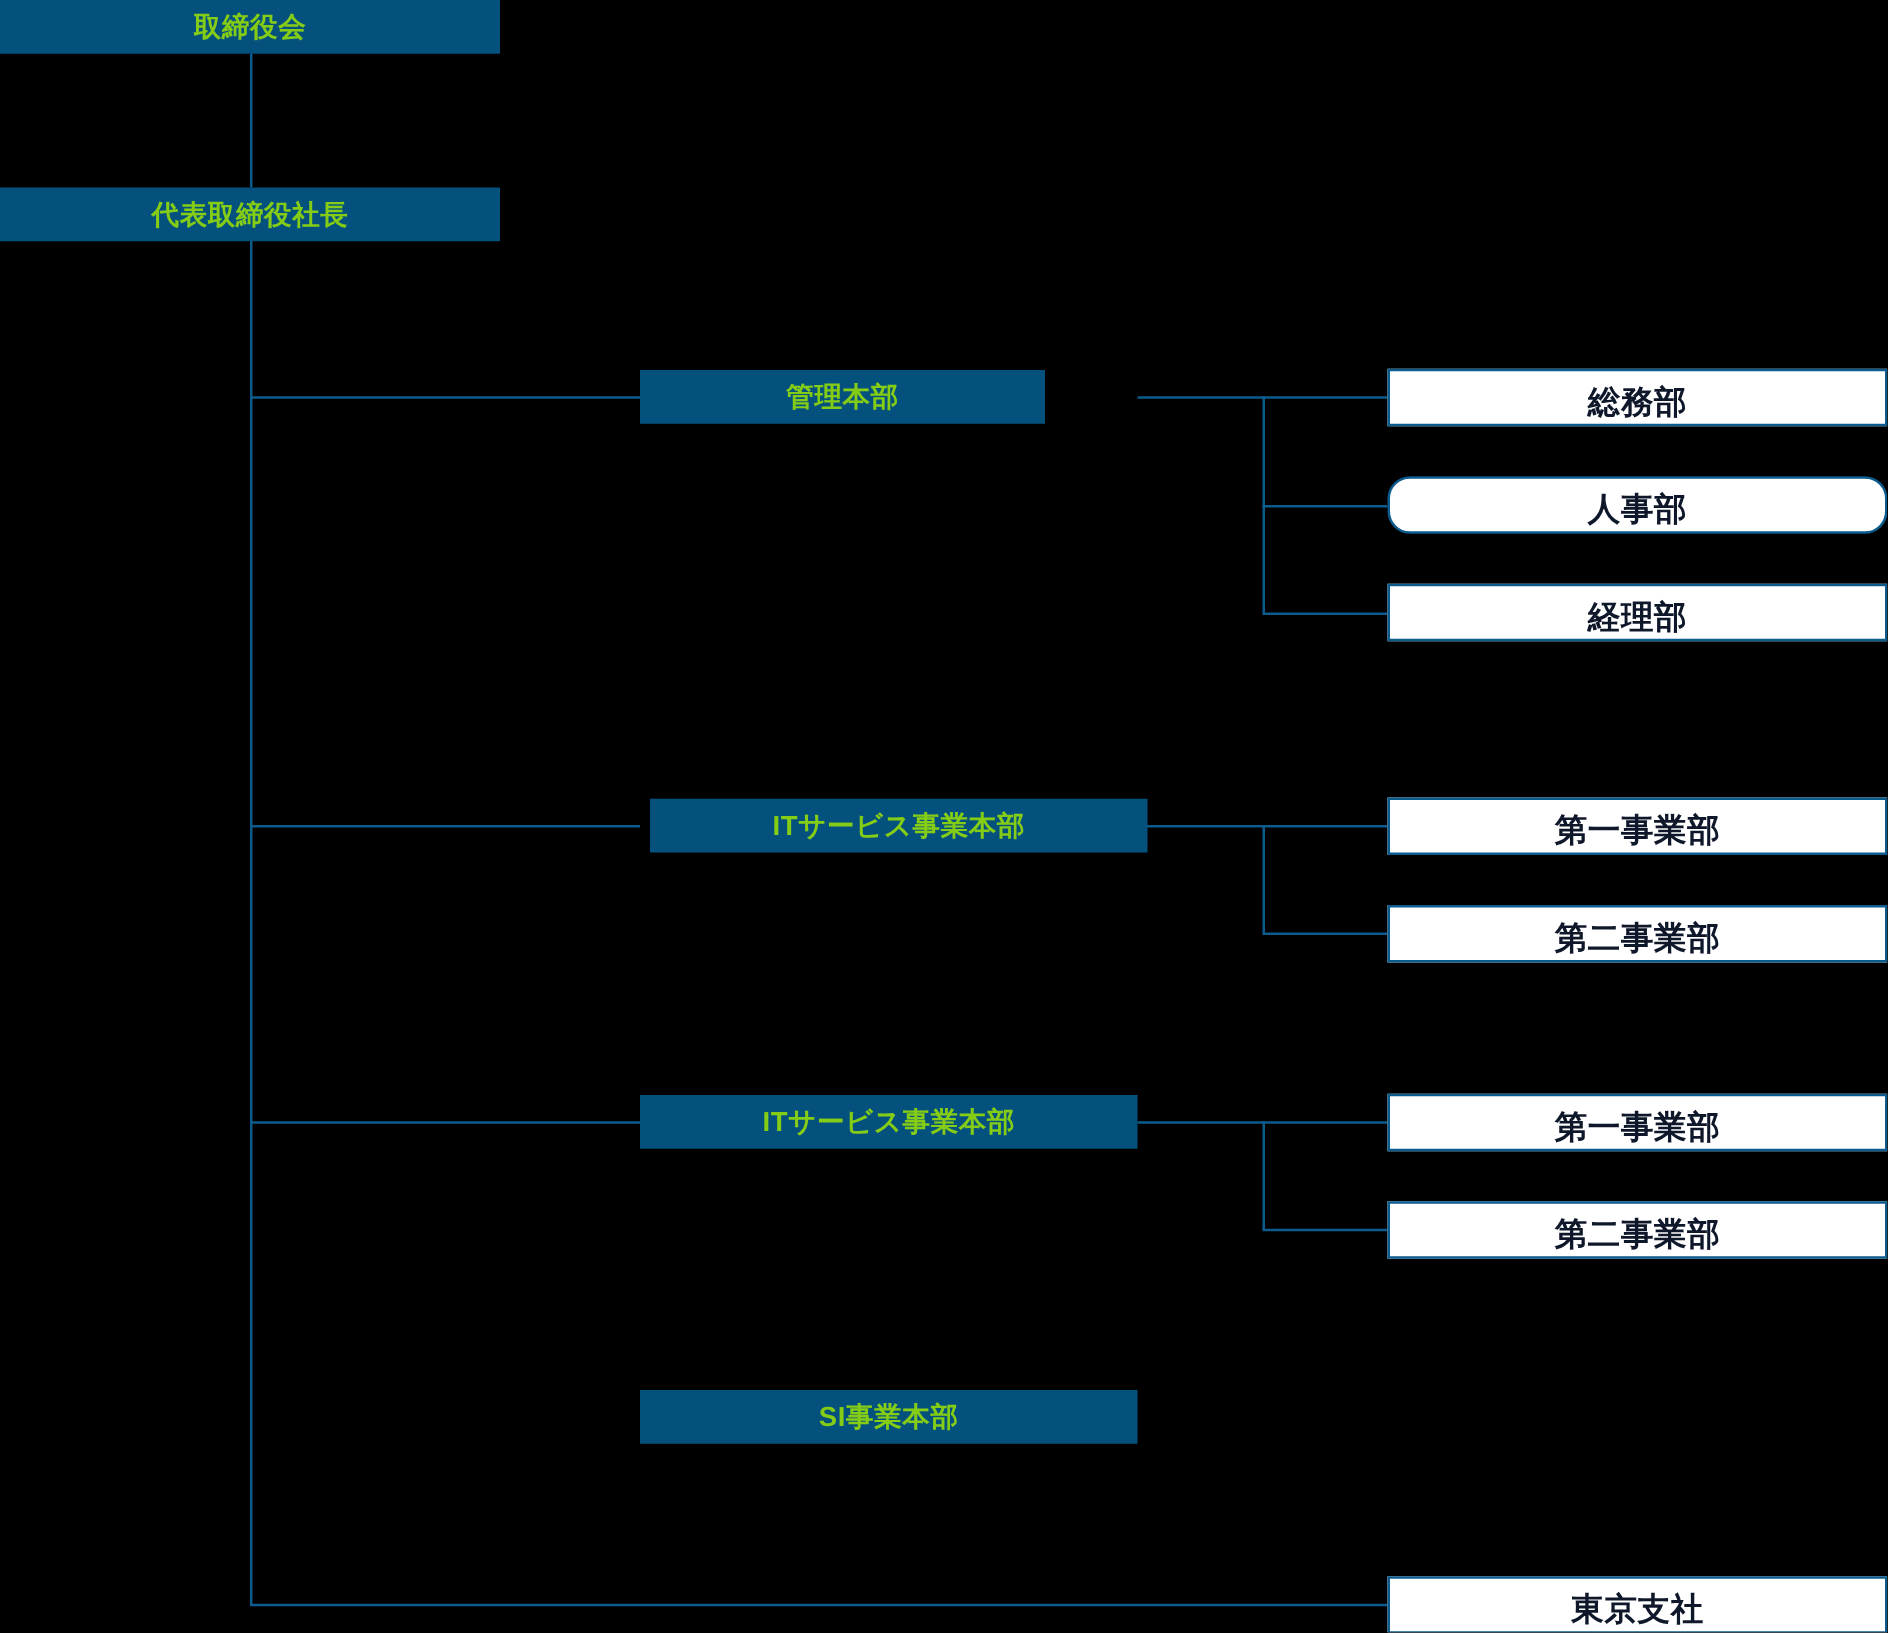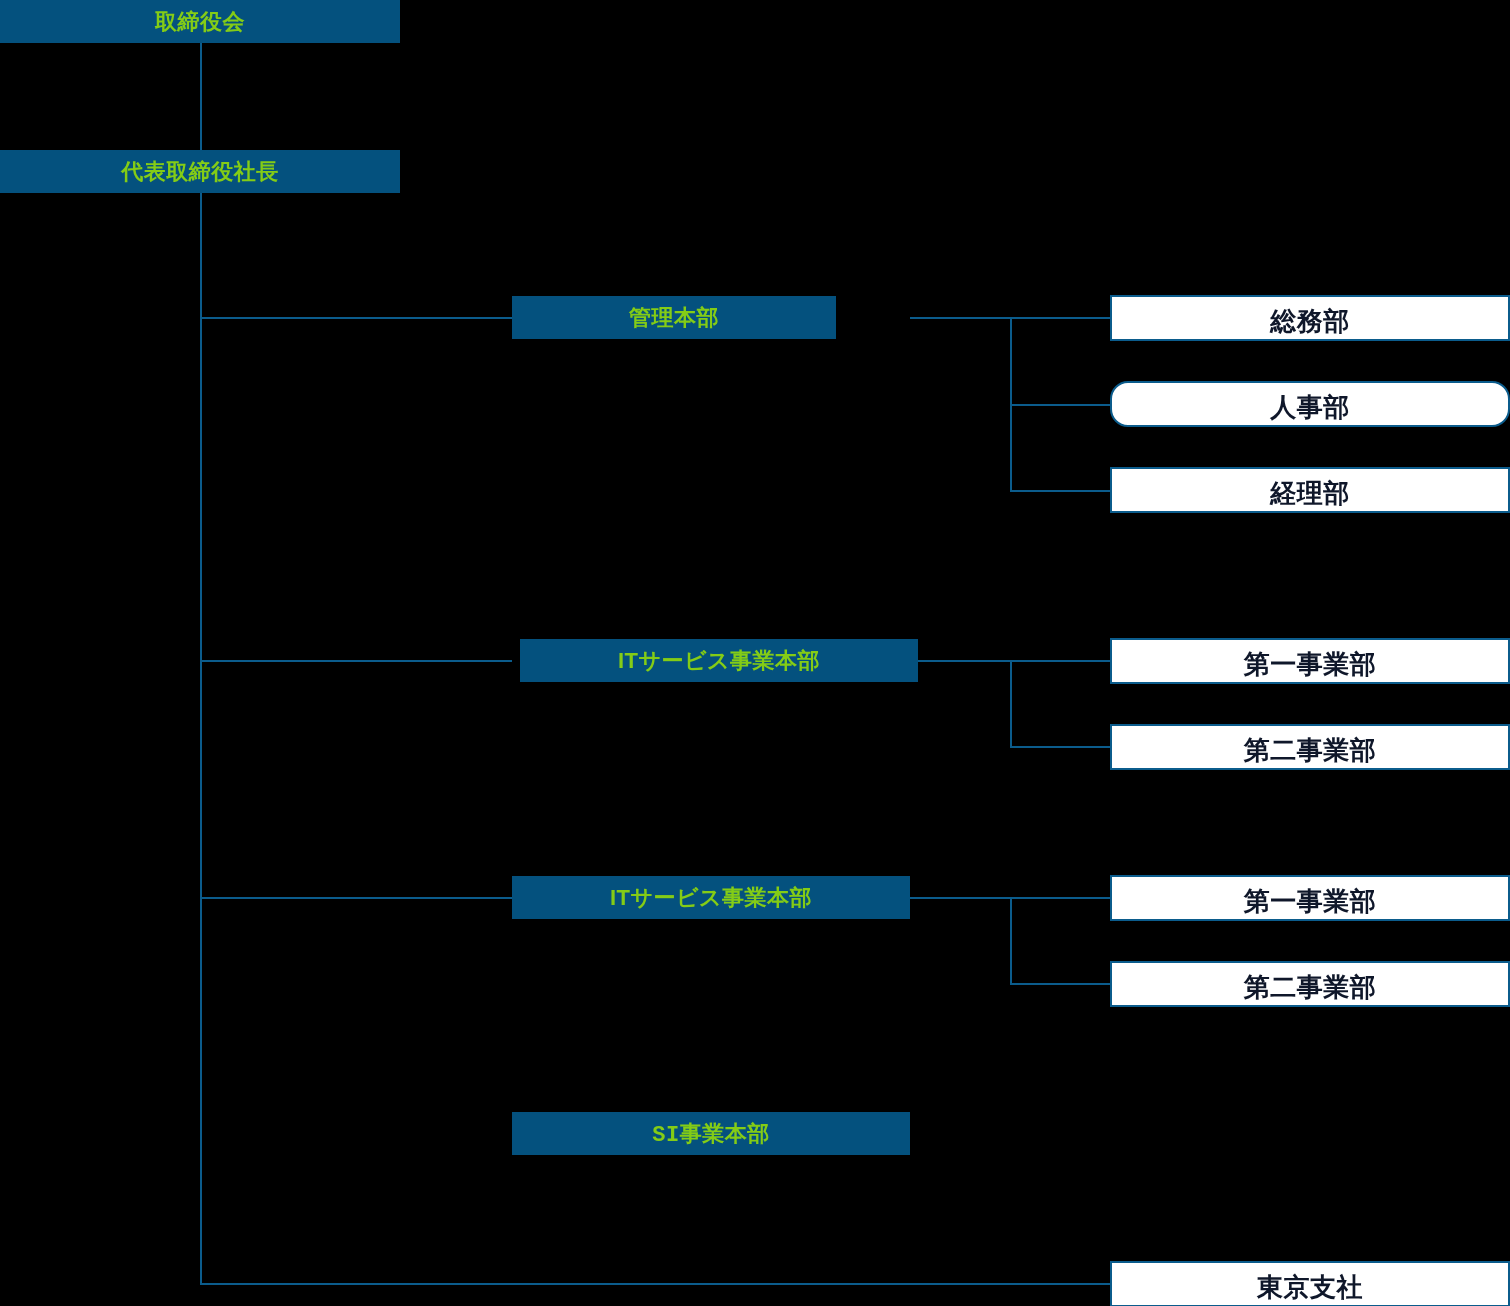--- a/index.html
+++ b/index.html
@@ -94,21 +94,21 @@
   </div>
 
   <div class="node filled" style="left:520px; top:639px; width:398px; height:43px;">
     <span>ITサービス事業本部</span>
   </div>
 
   <div class="node filled" style="left:512px; top:876px; width:398px; height:43px;">
     <span>ITサービス事業本部</span>
   </div>
 
-  <div class="node filled" style="left:512px; top:1112px; width:398px; height:43px;font-family:Liberation Mono, monospace;">
+  <div class="node filled" style="left:512px; top:1112px; width:398px; height:43px;">
     <span>SI事業本部</span>
   </div>
 
   <div class="node outlined" style="left:1110px; top:295px; width:400px; height:46px;">
     <span>総務部</span>
   </div>
 
   <div class="node outlined" style="left:1110px; top:381px; width:400px; height:46px;border-radius:18px;">
     <span>人事部</span>
   </div>

